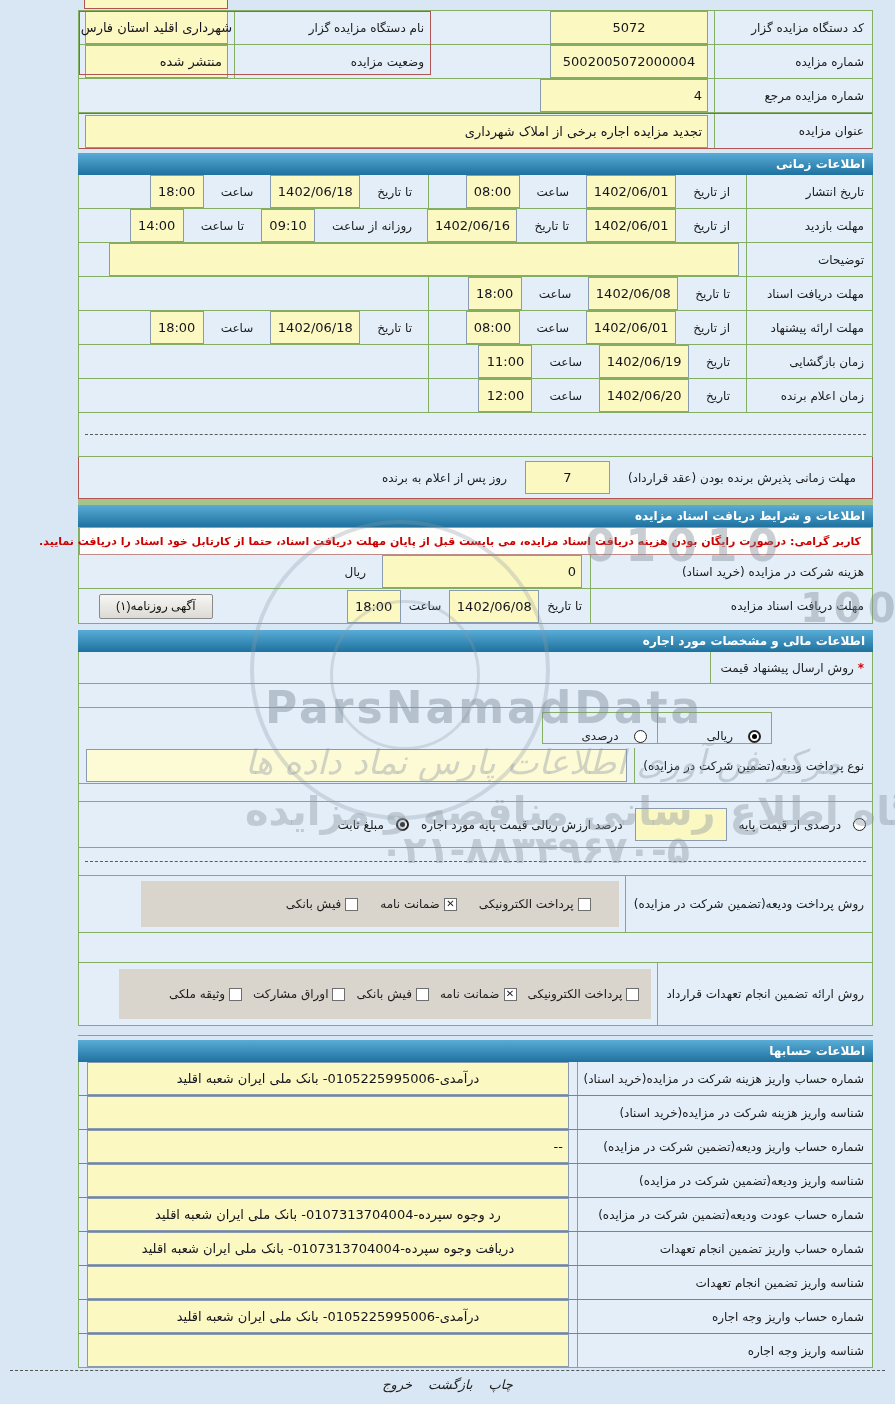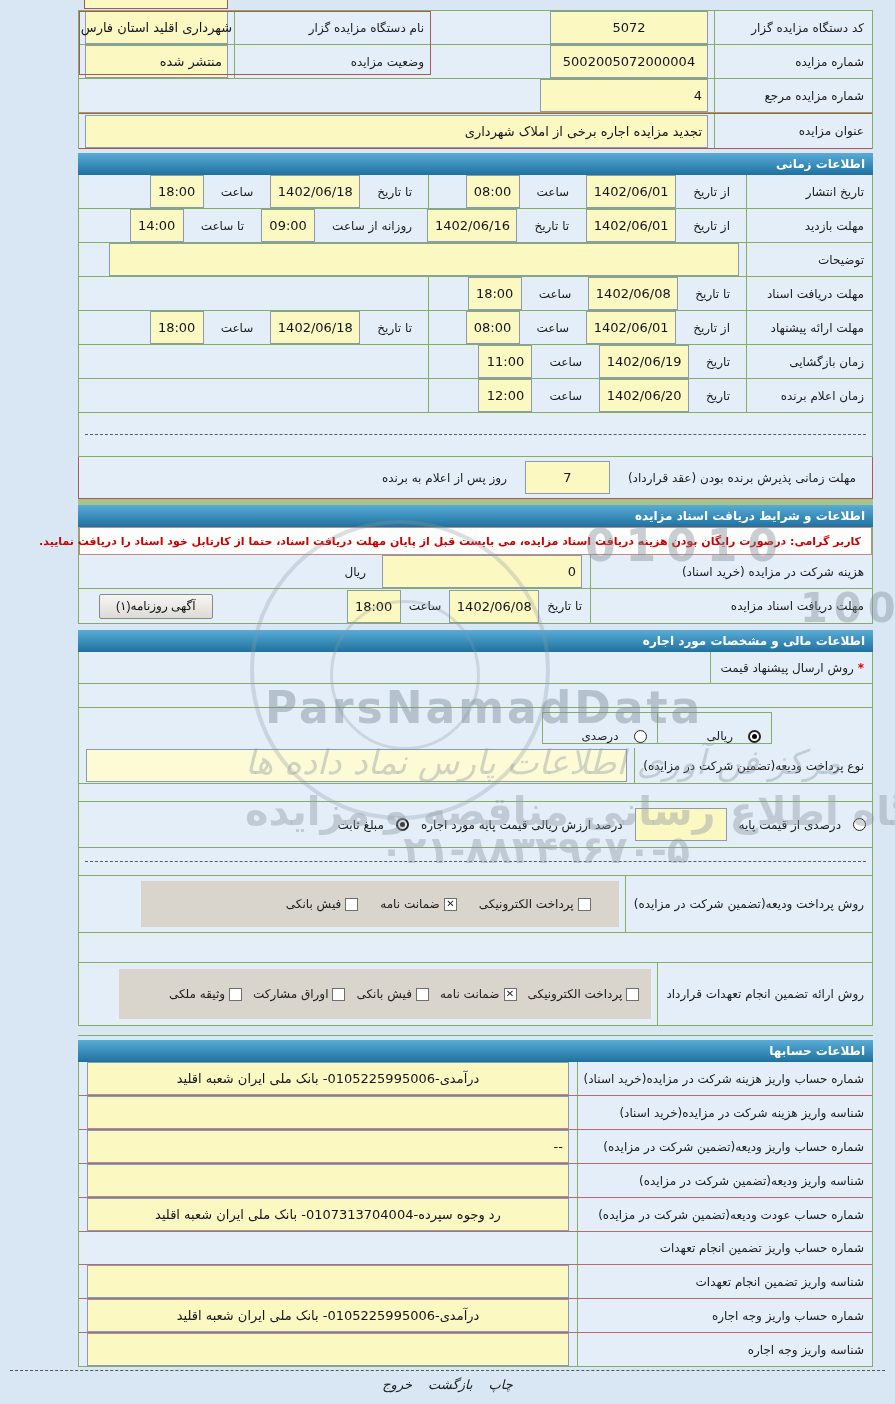--- a/index.html
+++ b/index.html
@@ -194,21 +194,21 @@
     <div class="trow h33">
       <div class="t-lbl lbl">مهلت بازدید</div>
       <div class="t-g1">
         <span class="lbl">از تاریخ</span>
         <span class="field f-date">1402/06/01</span>
         <span class="lbl">تا تاریخ</span>
         <span class="field f-date">1402/06/16</span>
       </div>
       <div class="t-g2">
         <span class="lbl">روزانه از ساعت</span>
-        <span class="field f-time">09:00</span>
+        <span class="field f-time">09:10</span>
         <span class="lbl">تا ساعت</span>
         <span class="field f-time">14:00</span>
       </div>
     </div>
     <div class="trow h33">
       <div class="t-lbl lbl">توضیحات</div>
       <div class="field wide alignstart" style="margin:0 7px 0 30px;"></div>
     </div>
     <div class="trow h33">
       <div class="t-lbl lbl">مهلت دریافت اسناد</div>
@@ -394,20 +394,21 @@
     <div class="trow">
       <div class="a-lbl lbl">شناسه واریز ودیعه(تضمین شرکت در مزایده)</div>
       <div class="field a-field"></div>
     </div>
     <div class="trow">
       <div class="a-lbl lbl">شماره حساب عودت ودیعه(تضمین شرکت در مزایده)</div>
       <div class="field a-field">رد وجوه سپرده-0107313704004- بانک ملی ایران شعبه اقلید</div>
     </div>
     <div class="trow">
       <div class="a-lbl lbl">شماره حساب واریز تضمین انجام تعهدات</div>
+      <div class="field a-field">دریافت وجوه سپرده-0107313704004- بانک ملی ایران شعبه اقلید</div>
     </div>
     <div class="trow">
       <div class="a-lbl lbl">شناسه واریز تضمین انجام تعهدات</div>
       <div class="field a-field"></div>
     </div>
     <div class="trow">
       <div class="a-lbl lbl">شماره حساب واریز وجه اجاره</div>
       <div class="field a-field">درآمدی-0105225995006- بانک ملی ایران شعبه اقلید</div>
     </div>
     <div class="trow" style="border-bottom:none;">

